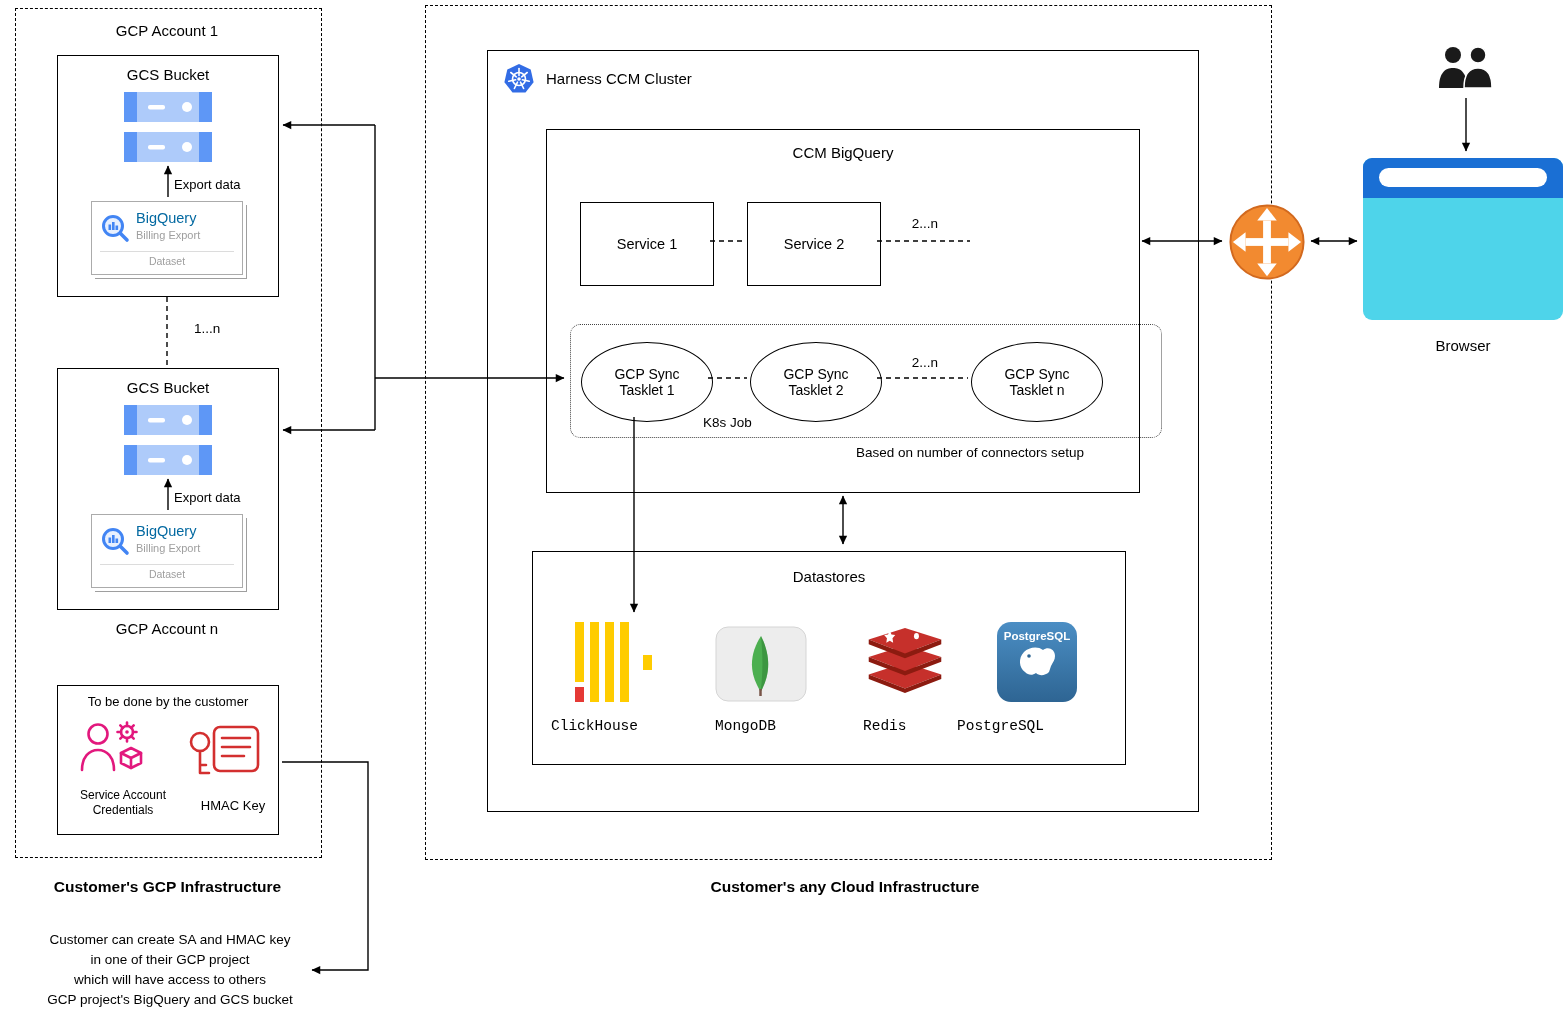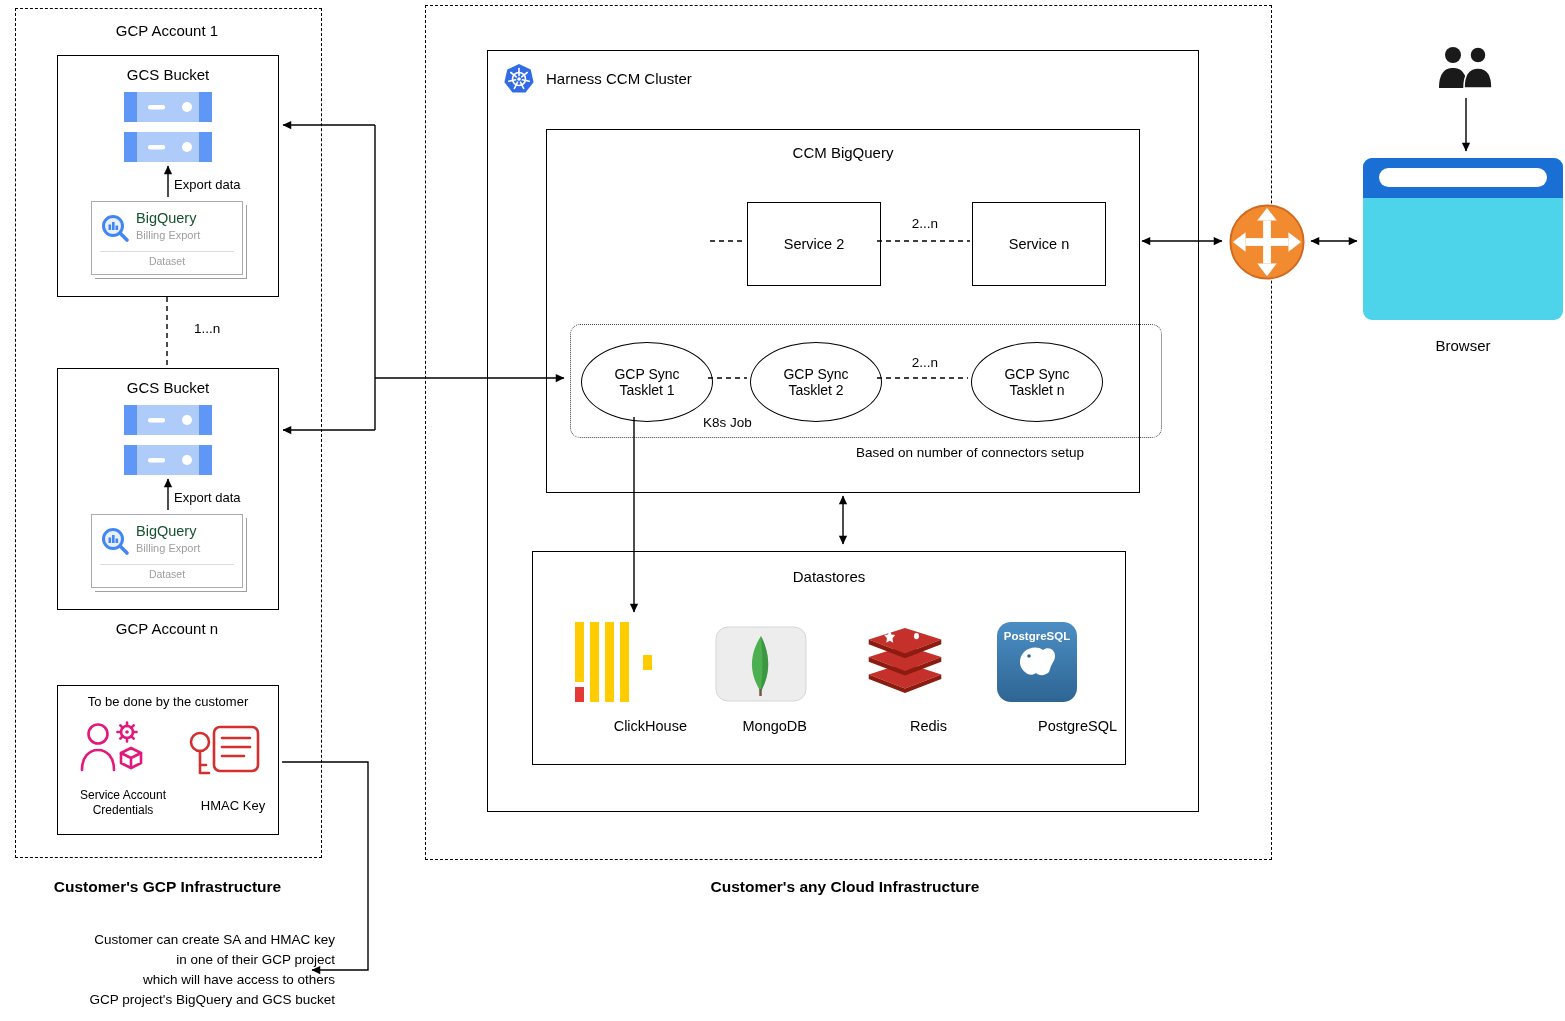--- a/index.html
+++ b/index.html
@@ -13,33 +13,33 @@
   .t13{font-size:13.5px;}
   .preline{white-space:pre-line;}
 
   
   .bucket-title{position:absolute;left:0;top:10px;width:100%;text-align:center;font-size:15px;}
   .gcs-icon{position:absolute;left:66px;top:36px;}
   .export-lbl{position:absolute;left:116px;top:121px;font-size:13px;}
   .bq-card{position:absolute;left:33px;top:145px;width:150px;height:72px;background:#fff;
     border:1px solid #ababab;box-shadow:3px 3px 0 #ffffff,4px 4px 0 #9e9e9e;}
   .bq-icon{position:absolute;left:8px;top:11px;}
-  .bq-title{position:absolute;left:44px;top:8px;font-size:14.5px;color:#14532d;}
+  .bq-title{position:absolute;left:44px;top:8px;font-size:14.5px;color:#0369a1;}
   .bq-sub{position:absolute;left:44px;top:27px;font-size:11px;color:#9e9e9e;}
   .bq-divider{position:absolute;left:8px;right:8px;top:49px;border-top:1px solid #dcdcdc;}
   .bq-dataset{position:absolute;left:0;right:0;top:53px;text-align:center;font-size:10.5px;color:#9e9e9e;}
 
   .svc{position:absolute;width:132px;height:82px;border:1px solid #000;background:#fff;
     display:flex;align-items:center;justify-content:center;font-size:14.5px;}
   .tasklet{position:absolute;width:130px;height:78px;border:1px solid #000;border-radius:50%;
     background:#fff;display:flex;align-items:center;justify-content:center;font-size:14px;text-align:center;}
   .tasklet span{display:inline-block;width:86px;}
   .dotted-box{position:absolute;border:1.5px dotted #444;border-radius:10px;}
 
-  .ds-label{position:absolute;top:166px;text-align:right;font-size:14.5px;}
+  .ds-label{position:absolute;top:166px;text-align:left;font-size:14.5px;font-family:Liberation Mono, monospace;}
 
   .caption{position:absolute;font-weight:bold;font-size:15.5px;text-align:center;}
   .note{position:absolute;font-size:13.5px;line-height:20px;text-align:center;white-space:pre-line;}
 
   .pg-box{position:absolute;width:80px;height:80px;border-radius:14px;
     background:linear-gradient(180deg,#4b8ec4,#2e6593);text-align:center;}
   .pg-text{color:#fff;font-weight:bold;font-size:11.5px;margin-top:8px;}
 
   .browser{position:absolute;left:1363px;top:158px;width:200px;height:162px;border-radius:9px;
     overflow:hidden;background:#4ed4ea;}
@@ -148,21 +148,21 @@
       <circle cx="14" cy="20" r="9"></circle>
       <path d="M14,29 L14,51 M14,51 L23,51 M14,43 L20,43"></path>
     </svg>
     <div class="abs ctr preline" style="left:10px;top:102px;width:110px;font-size:12px;line-height:15px;">Service Account
 Credentials</div>
     <div class="abs ctr" style="left:135px;top:112px;width:80px;font-size:13px;">HMAC Key</div>
   </div>
 
   <div class="caption" style="left:15px;top:878px;width:305px;">Customer's GCP Infrastructure</div>
 
-  <div class="note" style="left:5px;top:930px;width:330px;text-align:right;">Customer can create SA and HMAC key
+  <div class="note" style="left:5px;top:930px;width:330px;">Customer can create SA and HMAC key
 in one of their GCP project
 which will have access to others
 GCP project's BigQuery and GCS bucket</div>
 
   <div class="dashed-region" style="left:425px;top:5px;width:845px;height:853px;"></div>
 
   <div class="solid-box" style="left:487px;top:50px;width:710px;height:760px;">
     <svg class="abs" style="left:15px;top:12px;" width="32" height="32" viewBox="0 0 32 32">
       <polygon points="16,1 27.7,6.6 30.6,19.3 22.5,29.5 9.5,29.5 1.4,19.3 4.3,6.6" fill="#326ce5"></polygon>
       <circle cx="16" cy="16" r="6.5" fill="none" stroke="#fff" stroke-width="1.6"></circle>
@@ -175,25 +175,25 @@
         <line x1="14.5" y1="19.2" x2="11.4" y2="25.5"></line>
         <line x1="12.6" y1="16.8" x2="5.8" y2="18.3"></line>
         <line x1="13.3" y1="13.8" x2="7.8" y2="9.5"></line>
       </g>
     </svg>
     <div class="abs t15" style="left:58px;top:19px;">Harness CCM Cluster</div>
 
     <div class="solid-box" style="left:58px;top:78px;width:592px;height:362px;">
       <div class="abs t15 ctr" style="left:0;top:14px;width:100%;">CCM BigQuery</div>
 
+      <div class="svc" style="left:33px;top:72px;">
+        <span>Service 1</span>
+      </div>
       <div class="svc" style="left:200px;top:72px;">
         <span>Service 2</span>
-      </div>
-      <div class="svc" style="left:425px;top:72px;">
-        <span>Service n</span>
       </div>
       <div class="abs t13 ctr" style="left:348px;top:86px;width:60px;">2...n</div>
 
       <div class="dotted-box" style="left:23px;top:194px;width:542px;height:112px;padding-left:48px;">
         <div class="tasklet" style="left:10px;top:17px;">
           <span>GCP Sync Tasklet 1</span>
         </div>
         <div class="tasklet" style="left:179px;top:17px;">
           <span>GCP Sync Tasklet 2</span>
         </div>

